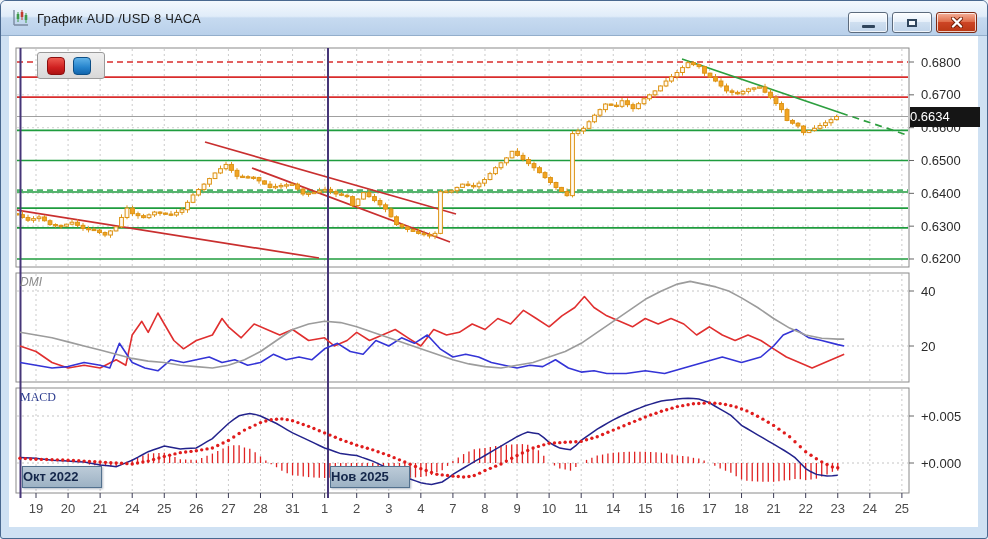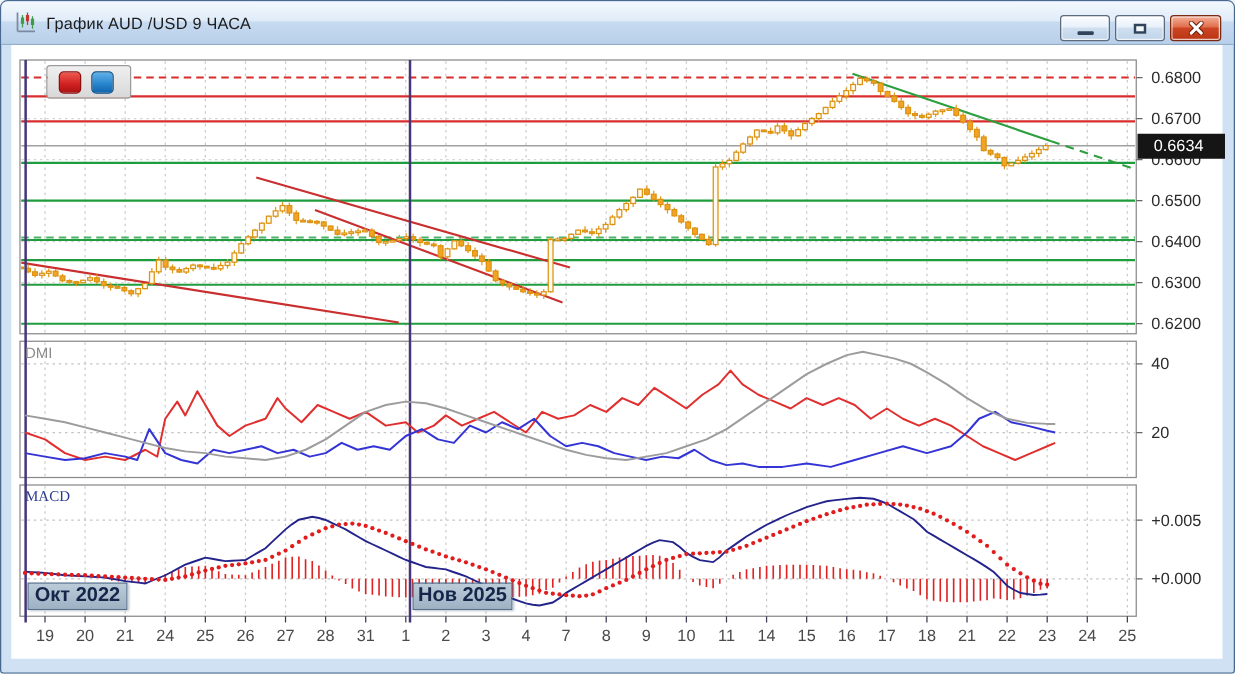--- a/index.html
+++ b/index.html
@@ -18,29 +18,29 @@
   .wbtn.close{width:41px;border:1px solid #7c2a14;
         background:linear-gradient(#f5b09a 0%,#e06f4c 45%,#cc4424 50%,#b93612 100%);}
   .glyph-min{width:13px;height:3px;background:#30455c;border-radius:1px;margin-top:7px;}
   .glyph-restore{width:10px;height:8px;border:2px solid #30455c;background:#f4f8fc;box-sizing:border-box;}
   .legend{position:absolute;left:36px;top:51px;width:68px;height:27px;background:linear-gradient(#efefef,#d8d8d8);
         border:1px solid #9a9a9a;border-radius:3px;display:flex;align-items:center;gap:8px;padding-left:9px;box-sizing:border-box;}
   .lbtn{width:18px;height:18px;border-radius:4px;cursor:pointer;}
   .lbtn.red{background:linear-gradient(#ee5a50 0%,#cf2020 60%,#ad1212 100%);border:1px solid #8a0f0f;box-sizing:border-box;}
   .lbtn.blue{background:linear-gradient(#5fb2e8 0%,#2583cc 60%,#1266ad 100%);border:1px solid #0d4f86;box-sizing:border-box;}
   .plabel{position:absolute;font-size:12px;}
-  .plabel.dmi{left:19px;top:274px;color:#8b8b8b;}
+  .plabel.dmi{left:19px;top:274px;color:#8b8b8b;font-style:italic;}
   .plabel.macd{left:19px;top:389px;color:#2a3a8e;font-family:Liberation Serif, serif;}
-  .monthbox{position:absolute;top:465px;width:78px;height:20px;line-height:20px;text-align:center;
+  .monthbox{position:absolute;top:465px;width:78px;height:20px;line-height:20px;text-align:left;
         background:linear-gradient(#bccbd8,#9db2c4);border:1px solid #53718e;color:#14264a;
-        font-size:16px;font-weight:bold;box-shadow:1px 1px 2px rgba(40,60,90,.35);}
+        font-size:13px;font-weight:bold;box-shadow:1px 1px 2px rgba(40,60,90,.35);}
   .monthbox.m1{left:21px;}
   .monthbox.m2{left:329px;}
   .pricetag{position:absolute;left:909px;top:106px;width:70px;height:20px;background:#151515;color:#ffffff;
-        font-size:13px;line-height:20px;padding-left:13px;box-sizing:border-box;}
+        font-size:13px;line-height:20px;padding-left:0;box-sizing:border-box;}
   svg text{font-family:"Liberation Sans",sans-serif;}
 </style>
 </head>
 <body>
 
 <div class="win">
   <svg id="chart" width="988" height="539" style="position:absolute;left:0;top:0;">
       <rect x="8" y="35" width="969" height="491" fill="#ffffff"></rect>
       <rect x="15" y="47" width="893" height="219" fill="#ffffff" stroke="#8a8a8a" stroke-width="1"></rect>
       <rect x="15" y="272" width="893" height="109" fill="#ffffff" stroke="#8a8a8a" stroke-width="1"></rect>
@@ -863,21 +863,21 @@
         <line x1="3" y1="2" x2="3" y2="17" stroke="#7a8aa0" stroke-width="1.4"></line>
         <line x1="3" y1="17" x2="17" y2="17" stroke="#7a8aa0" stroke-width="1.4"></line>
         <line x1="7" y1="4" x2="7" y2="14" stroke="#3f9b4a" stroke-width="1"></line>
         <rect x="5.7" y="6" width="2.6" height="5" fill="#3f9b4a"></rect>
         <line x1="11" y1="2" x2="11" y2="12" stroke="#c23a2e" stroke-width="1"></line>
         <rect x="9.7" y="4" width="2.6" height="5" fill="#c23a2e"></rect>
         <line x1="15" y1="5" x2="15" y2="15" stroke="#3f9b4a" stroke-width="1"></line>
         <rect x="13.7" y="7" width="2.6" height="5" fill="#3f9b4a"></rect>
       </svg>
     </span>
-    <span class="title">График AUD /USD  9 ЧАСА</span>
+    <span class="title">График AUD /USD  8 ЧАСА</span>
     <div class="winbtns">
       <div class="wbtn">
         <span class="glyph-min"></span>
       </div>
       <div class="wbtn">
         <span class="glyph-restore"></span>
       </div>
       <div class="wbtn close">
         <svg width="12" height="11" viewBox="0 0 12 11">
           <path d="M2 1.5 L10 9.5 M10 1.5 L2 9.5" stroke="#6e1d05" stroke-width="4" stroke-linecap="round"></path>

